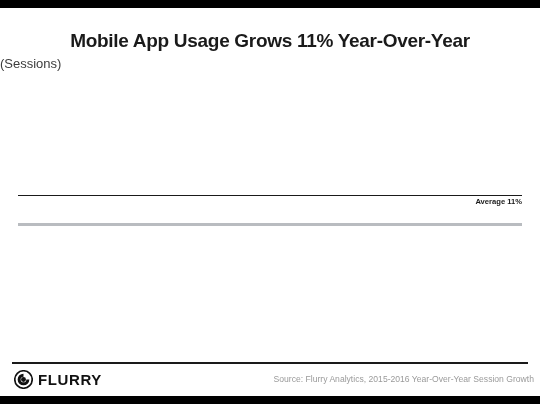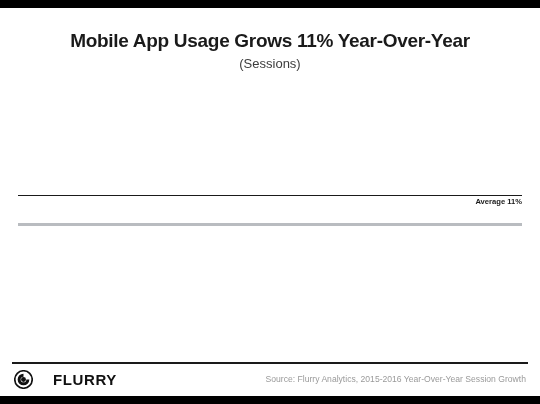--- a/index.html
+++ b/index.html
@@ -14,21 +14,21 @@
   
   .rule-top{position:absolute;left:0;top:0;width:540px;height:8px;background:#000;}
   .rule-bottom{position:absolute;left:0;bottom:0;width:540px;height:8px;background:#000;}
 
   
   .title{
     position:absolute;left:0;top:30px;width:540px;text-align:center;
     font-size:19px;font-weight:bold;color:#1a1a1a;letter-spacing:-0.3px;
   }
   .subtitle{
-    position:absolute;left:0;top:56px;width:540px;text-align:center;
+    position:absolute;left:0;top:56px;width:540px;
     font-size:13px;color:#3c3c3c;
   }
 
   
   .plot{position:absolute;left:0;top:84px;width:540px;height:280px;}
 
   .bar-col{position:absolute;bottom:0;width:58px;}
 
   .bar{
     position:absolute;left:0;width:58px;
@@ -51,25 +51,25 @@
     border-top:1.6px solid #1a1a1a;z-index:4;
   }
   .avg-label{
     position:absolute;right:18px;top:96px;
     font-size:7.6px;font-weight:bold;color:#1a1a1a;z-index:5;margin-top:17px;
   }
 
   
   .footer{position:absolute;left:0;bottom:8px;width:540px;height:34px;background:#fff;}
   .footer-rule{position:absolute;left:12px;top:0;width:516px;height:2px;background:#1a1a1a;}
-  .logo{position:absolute;left:14px;top:8px;display:flex;align-items:center;gap:20px;}
+  .logo{position:absolute;left:14px;top:8px;display:flex;align-items:center;gap:5px;}
   .logo-mark{width:19px;height:19px;}
   .logo-text{font-size:15px;font-weight:bold;letter-spacing:0.6px;color:#111;}
   .source{
-    position:absolute;right:14px;top:12px;
+    position:absolute;right:6px;top:12px;
     font-size:8.6px;color:#9a9a9a;padding-left:38px;
   }
 </style>
 </head>
 <body>
 
 <div class="poster">
 
   <div class="rule-top"></div>
 

